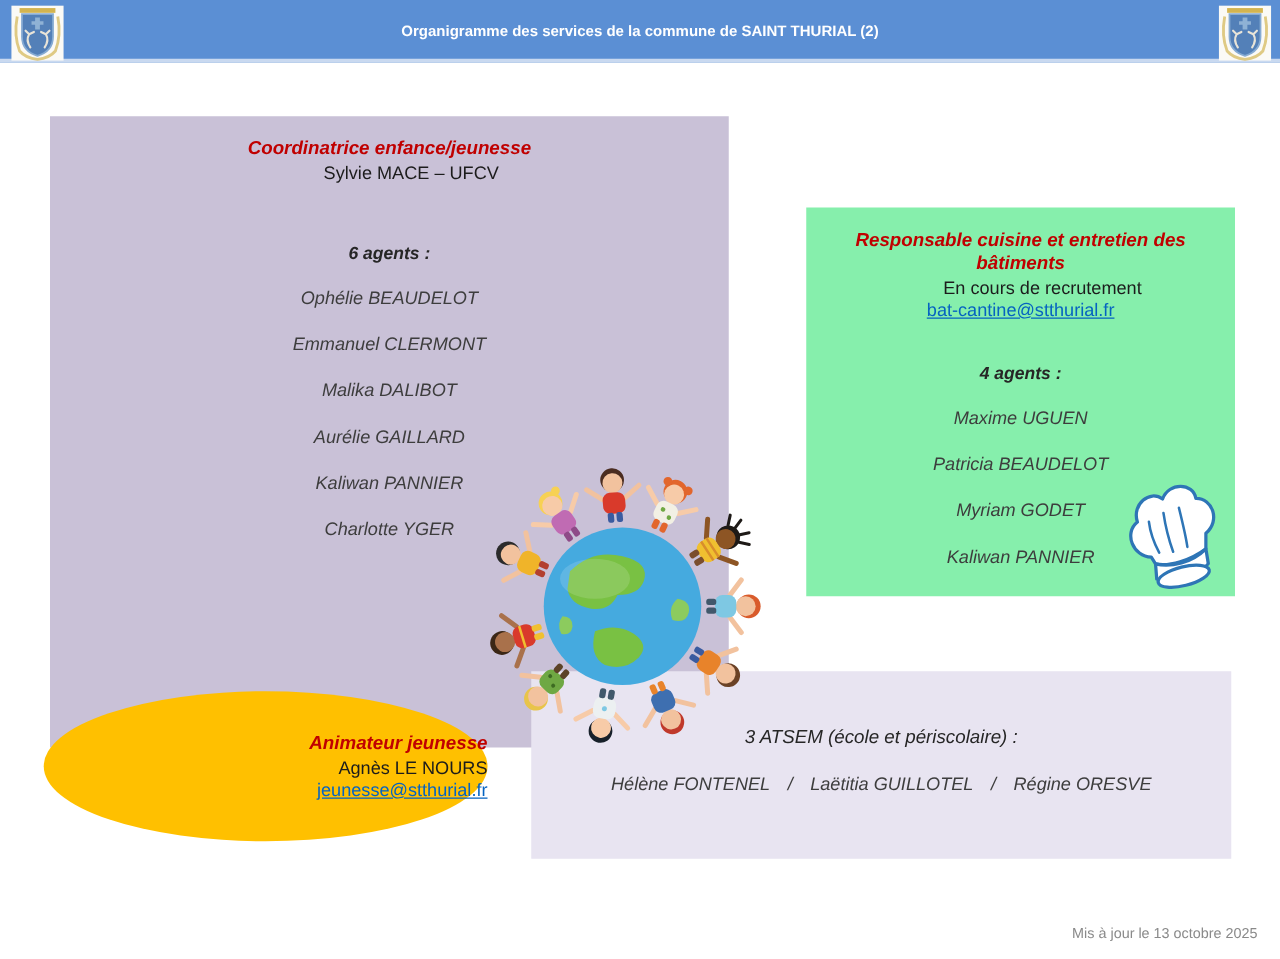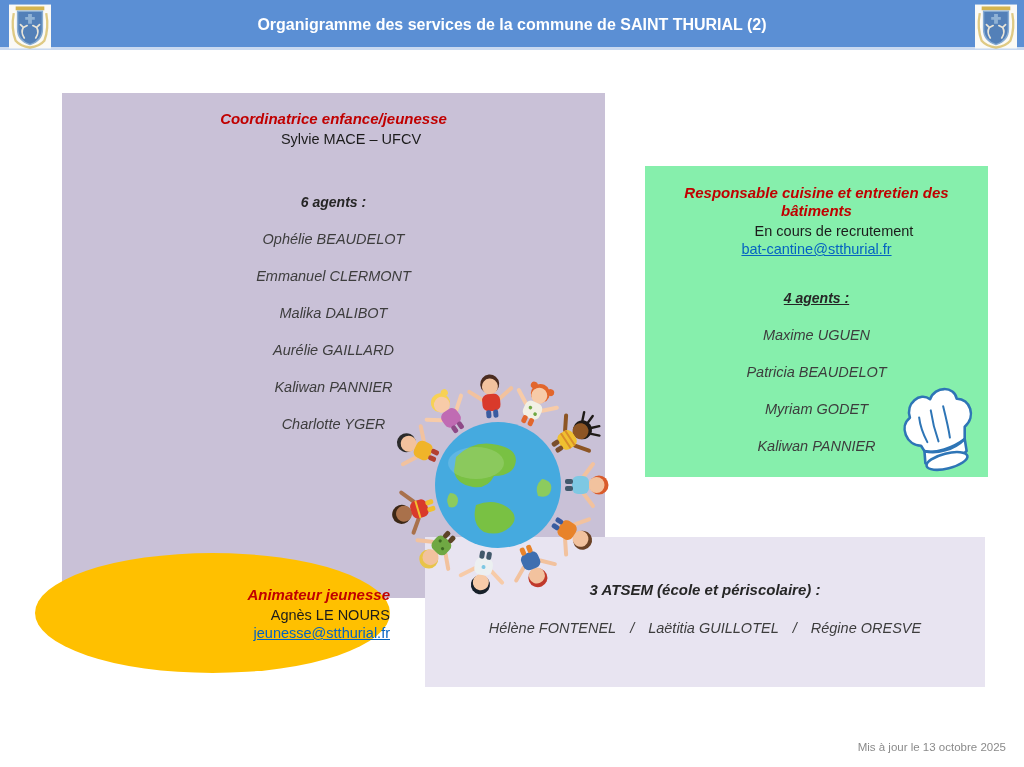--- a/index.html
+++ b/index.html
@@ -5,48 +5,48 @@
   * { margin:0; padding:0; box-sizing:border-box; }
   html,body { width:1024px; height:767px; background:#ffffff; overflow:hidden;
               font-family:"Liberation Sans", sans-serif; }
   .slide { position:relative; width:1024px; height:767px; background:#fff; }
 
   
   .header-bar { position:absolute; left:0; top:0; width:1024px; height:50px;
                 background:#5B8FD4; border-bottom:3px solid #C9D9F0; }
   .page-title { position:absolute; left:0; top:0; width:100%; height:60px;
                 line-height:50px; text-align:center; color:#ffffff;
-                font-size:16px; font-weight:bold; }
+                font-size:12px; font-weight:bold; }
   .crest { position:absolute; top:4px; width:42px; height:45px; }
   .crest.left { left:9px; }
   .crest.right { right:7px; }
 
   
   .box { position:absolute; text-align:center; }
   .coordinatrice-box { left:40px; top:93px; width:543px; height:505px;
-                       background:#C9C1D7; padding-top:17px;margin-left:22px; }
+                       background:#C9C1D7; padding-top:17px; }
   .cuisine-box { left:645px; top:166px; width:343px; height:311px;
                  background:#86efac; padding:18px 26px 0 26px; }
   .atsem-box { left:425px; top:537px; width:560px; height:150px;
                background:#E8E4F1; padding-top:44px; }
   .animateur-ellipse { left:35px; top:553px; width:355px; height:120px;
                        background:#FFC000; border-radius:50%;
                        display:flex; flex-direction:column; justify-content:center;
                        align-items:flex-end; text-align:center; padding-top:2px; }
 
   .box-heading { color:#C00000; font-weight:bold; font-style:italic;
                  font-size:15px; line-height:18px; }
   .person-line { font-size:14.5px; color:#1c1c1c; margin-top:2px; line-height:18px;padding-left:35px; }
   .email-link { font-size:14.5px; color:#0563C1; text-decoration:underline;
                 line-height:18px; display:inline-block; cursor:pointer; }
   .agents-label { margin-top:46px; font-weight:bold; font-style:italic;
                   font-size:14px; color:#262626; }
-  .cuisine-box .agents-label { margin-top:32px;text-decoration:underline; }
+  .cuisine-box .agents-label { margin-top:32px; }
   .agent-name { margin-top:21px; font-style:italic; font-size:14.5px; color:#3d3d3d; }
-  .atsem-title { font-weight:bold; font-style:italic; font-size:15px; color:#262626; }
+  .atsem-title { font-weight:normal; font-style:italic; font-size:15px; color:#262626; }
   .atsem-names { margin-top:22px; font-style:italic; font-size:14.5px; color:#3d3d3d; }
   .atsem-sep { margin:0 14px; }
 
   
   .children-globe { position:absolute; left:392px; top:381px; width:226px;
                     height:215px; overflow:visible; }
   .chef-hat { position:absolute; left:899px; top:383px; width:80px; height:95px; }
 
   .footer-note { position:absolute; right:18px; top:741px; font-size:11.5px;
                  color:#8a8a8a; }

